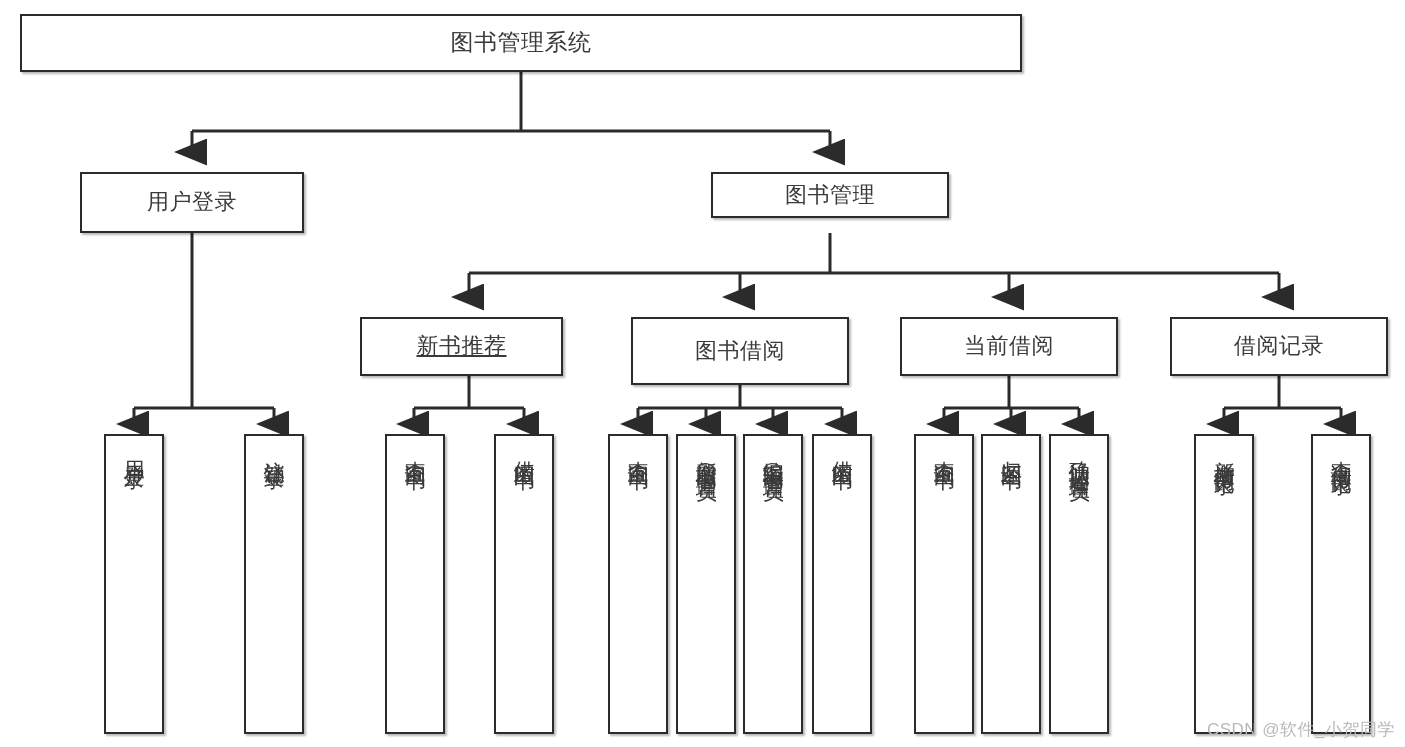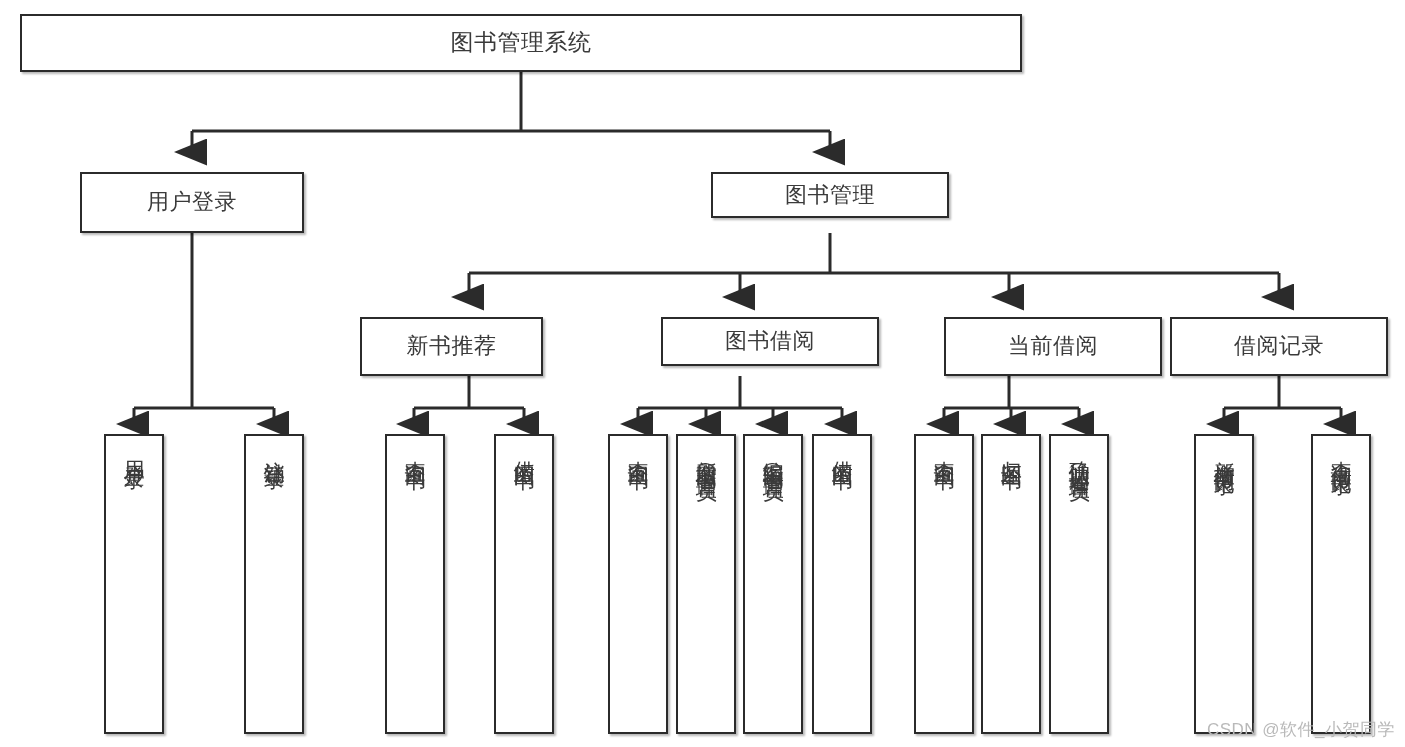--- a/index.html
+++ b/index.html
@@ -130,29 +130,29 @@
   </div>
 
   <div class="node horiz" style="left:80px; top:172px; width:224px; height:61px;">
     <span class="node-label">用户登录</span>
   </div>
 
   <div class="node horiz" style="left:711px; top:172px; width:238px; height:46px;">
     <span class="node-label">图书管理</span>
   </div>
 
-  <div class="node horiz" style="left:360px; top:317px; width:183px; height:59px;">
+  <div class="node horiz" style="left:360px; top:317px; width:203px; height:59px;text-decoration:underline;">
     <span class="node-label">新书推荐</span>
   </div>
 
-  <div class="node horiz" style="left:661px; top:317px; width:218px; height:49px;">
+  <div class="node horiz" style="left:631px; top:317px; width:218px; height:68px;">
     <span class="node-label">图书借阅</span>
   </div>
 
-  <div class="node horiz" style="left:900px; top:317px; width:218px; height:59px;margin-left:44px;">
+  <div class="node horiz" style="left:900px; top:317px; width:218px; height:59px;">
     <span class="node-label">当前借阅</span>
   </div>
 
   <div class="node horiz" style="left:1170px; top:317px; width:218px; height:59px;text-align:center;">
     <span class="node-label">借阅记录</span>
   </div>
 
   <div class="node vert" style="left:104px; top:434px; width:60px; height:300px;">
     <span class="node-label">用户登录</span>
   </div>

